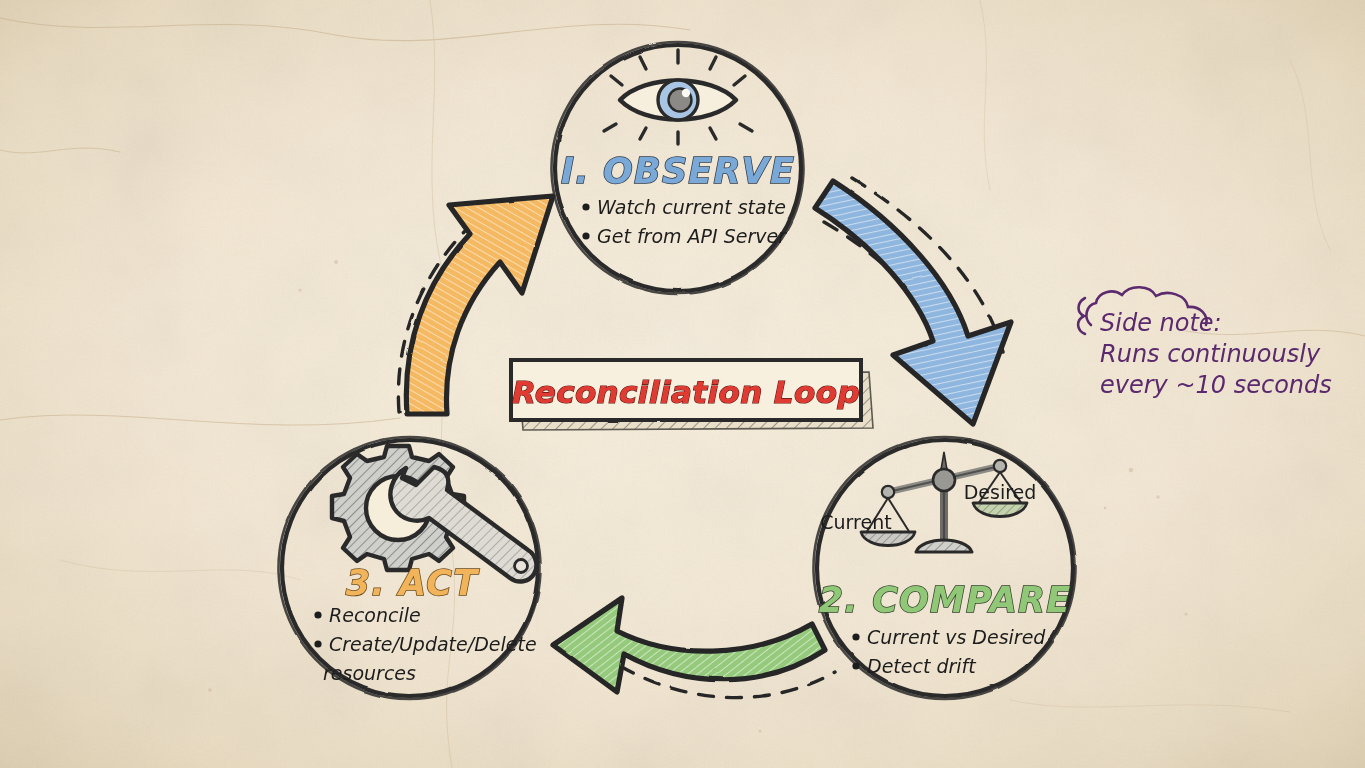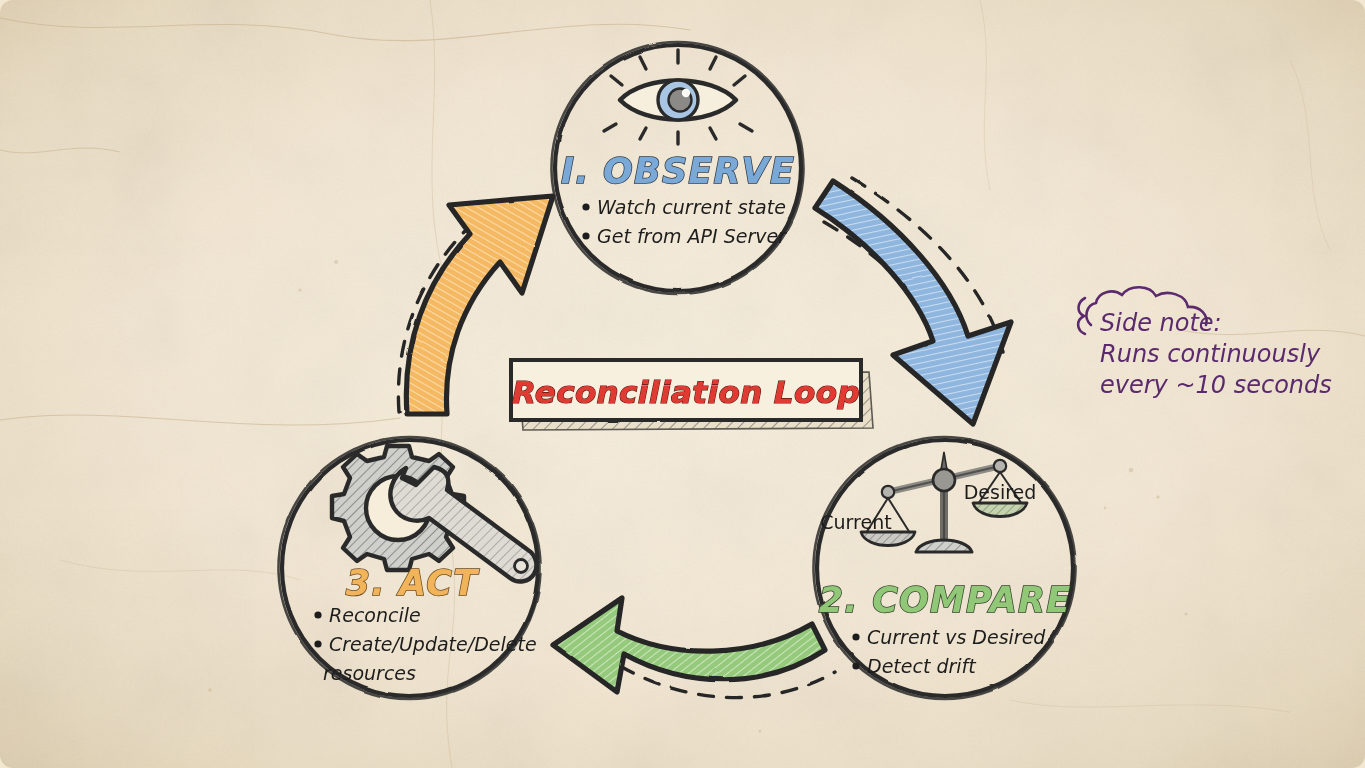--- a/index.html
+++ b/index.html
@@ -2,21 +2,21 @@
 <html><head>
 <meta charset="utf-8">
 <title>Reconciliation Loop</title>
 <style>
   html,body{margin:0;padding:0;}
   body{
     width:1365px;height:768px;overflow:hidden;
     font-family:"DejaVu Sans", sans-serif;
     background:#f3e7d2;
   }
-  #stage{position:relative;width:1365px;height:768px;overflow:hidden;border-radius:13px;}
+  #stage{position:relative;width:1365px;height:768px;overflow:hidden;}
   #paper{position:absolute;inset:0;}
   #art{position:absolute;inset:0;}
   .hidden-text{position:absolute;width:1px;height:1px;overflow:hidden;
     clip:rect(0 0 0 0);white-space:nowrap;}
 </style>
 </head>
 <body>
 
 <div id="stage">
 

